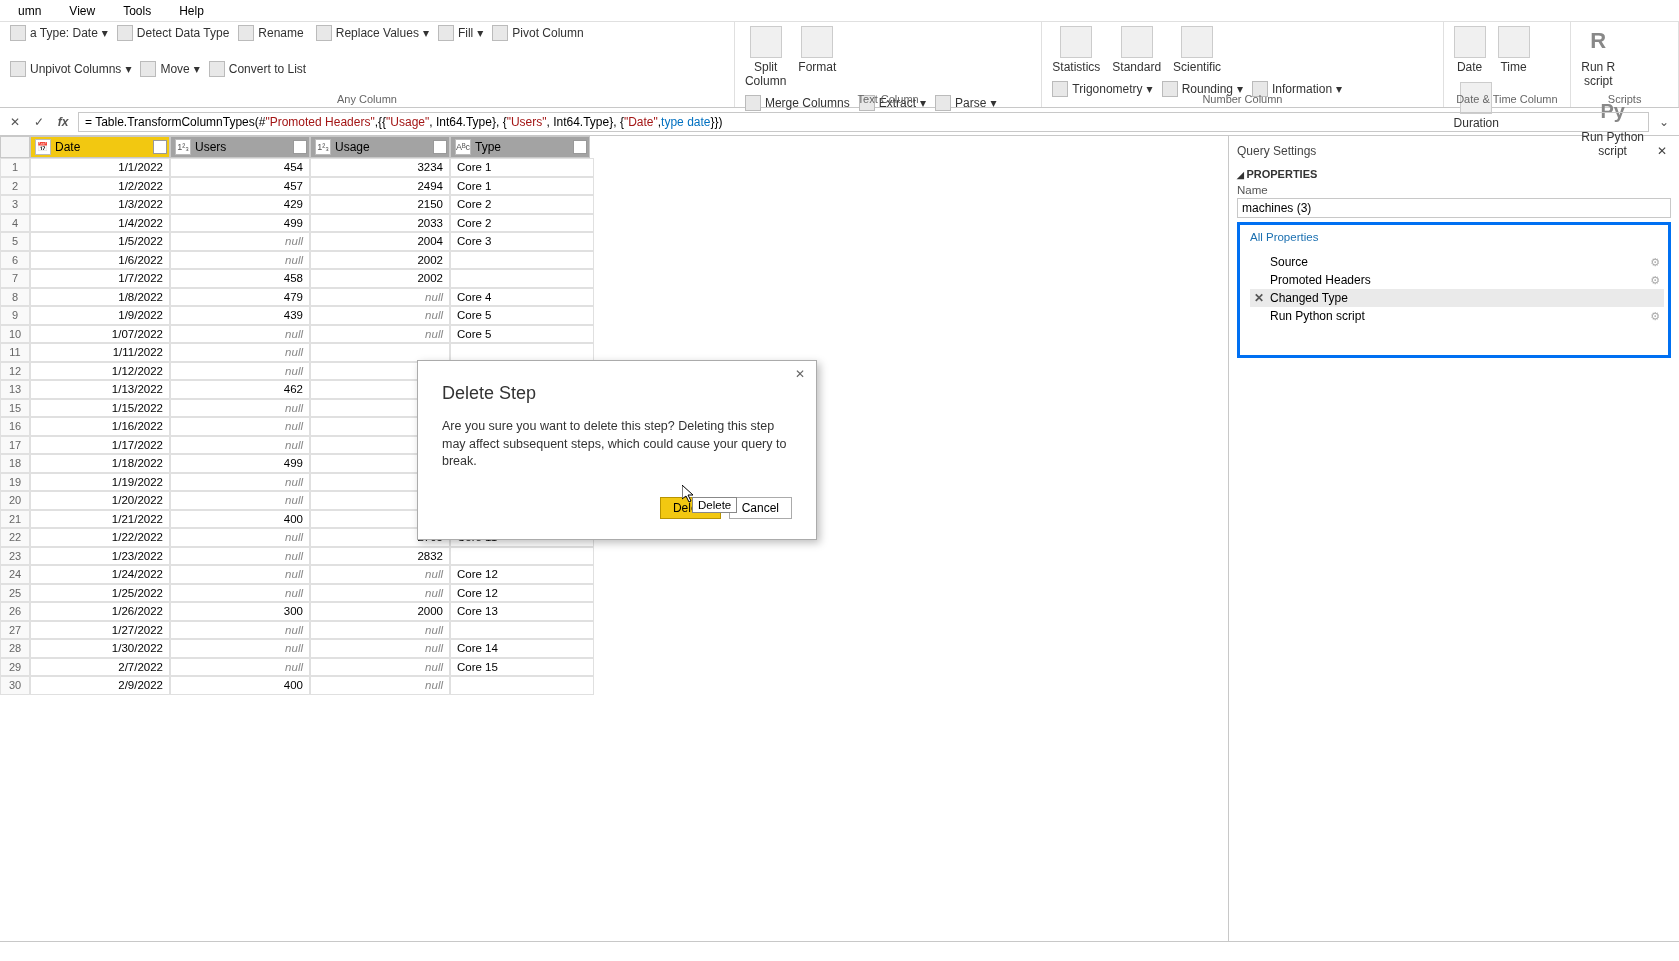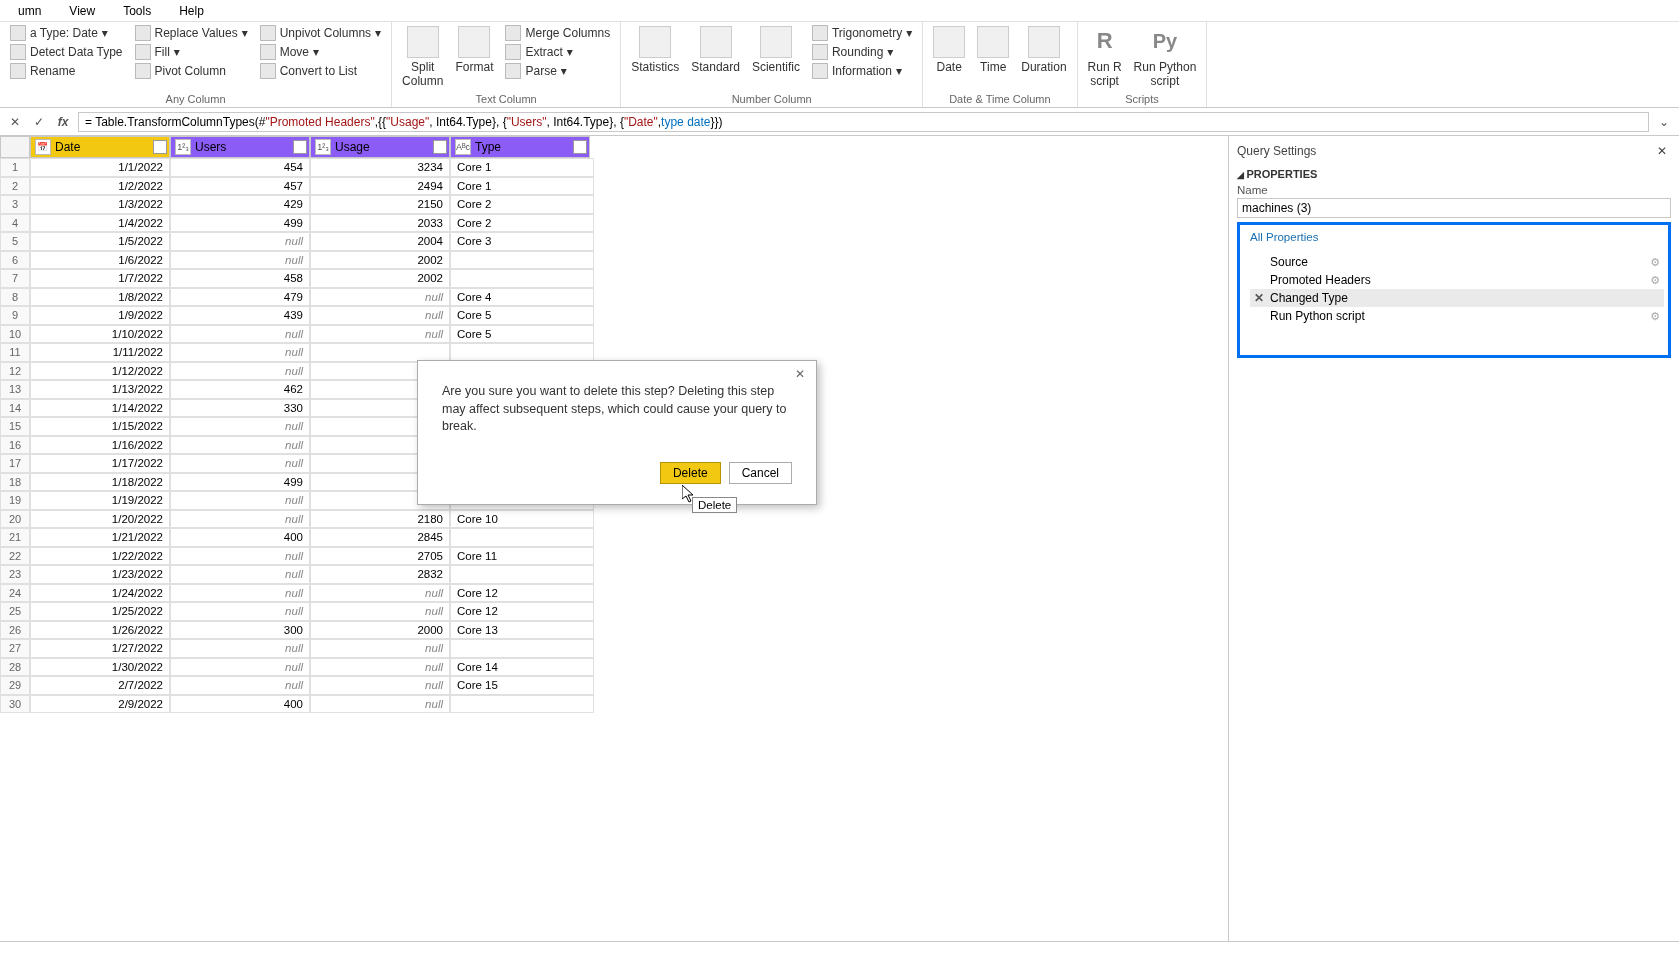--- a/index.html
+++ b/index.html
@@ -9,34 +9,34 @@
 .menubar .item { padding: 2px 12px; cursor: default; }
 
 .ribbon { height: 86px; border-bottom: 1px solid #c8c8c8; display: flex; }
 .rgroup { border-right: 1px solid #e0e0e0; padding: 2px 6px 0 6px; display: flex; flex-direction: column; justify-content: space-between; }
 .rgroup .controls { display: flex; gap: 4px; align-items: flex-start; flex-wrap: wrap; height: 68px; }
 .rgroup .gname { text-align: center; color: #666; font-size: 11px; padding-bottom: 2px; }
 .rbtn-s { display: flex; align-items: center; gap: 4px; padding: 1px 4px; color: #333; white-space: nowrap; }
 .rbtn-s .ic { width: 16px; height: 16px; background: #e8e8e8; border: 1px solid #bbb; }
 .rbtn-l { display: flex; flex-direction: column; align-items: center; gap: 2px; padding: 2px 4px; color: #333; }
 .rbtn-l .ic { width: 32px; height: 32px; background: #f0f0f0; border: 1px solid #ccc; }
-.col3 { display: flex; flex-direction: column; gap: 1px; }
+.col3 { display: flex; gap: 1px; }
 
 .formula-row { height: 28px; display: flex; align-items: center; border-bottom: 1px solid #c8c8c8; padding: 0 6px; gap: 6px; }
 .formula-row .icn { width: 18px; height: 18px; display: flex; align-items: center; justify-content: center; color: #555; }
 .fx { font-style: italic; font-weight: bold; }
 .formula-input { flex: 1; height: 20px; border: 1px solid #c8c8c8; padding: 0 6px; font-family: Consolas, monospace; font-size: 12px; display: flex; align-items: center; }
 .tok-str { color: #a31515; }
 .tok-kw { color: #0070c0; }
 
 .main { display: flex; height: calc(961px - 22px - 86px - 28px - 20px); }
 .grid-area { flex: 0 0 1228px; overflow: hidden; }
 .grid-head { display: flex; height: 22px; }
 .rowhead { width: 30px; border: 1px solid #c8c8c8; background: #f4f4f4; }
-.colhead { border: 1px solid #c8c8c8; background: #8b5cf6; display: flex; align-items: center; padding: 0 4px; position: relative; height: 22px; }
+.colhead { border: 1px solid #c8c8c8; background: #a3a3a3; display: flex; align-items: center; padding: 0 4px; position: relative; height: 22px; }
 .colhead.selected { background: #f2c811; color: #000; }
 .colhead .typ { width: 16px; height: 16px; margin-right: 4px; font-size: 9px; color: #555; background: #fff; border: 1px solid #bbb; display: flex; align-items: center; justify-content: center; }
 .colhead .filter { position: absolute; right: 2px; width: 14px; height: 14px; border: 1px solid #999; background: #fff; }
 #col-date { width: 140px; }
 #col-users { width: 140px; }
 #col-usage { width: 140px; }
 #col-type { width: 140px; }
 .grid-body { }
 .grid-row { display: flex; height: 18.5px; }
 .grid-row .rh { width: 30px; border: 1px solid #e0e0e0; background: #f9f9f9; text-align: center; font-size: 11px; color: #666; line-height: 17px; }
@@ -303,21 +303,21 @@
         </div>
         <div class="grid-row">
           <div class="rh">9</div>
           <div class="cell c-date">1/9/2022</div>
           <div class="cell c-users">439</div>
           <div class="cell c-usage null">null</div>
           <div class="cell c-type">Core 5</div>
         </div>
         <div class="grid-row">
           <div class="rh">10</div>
-          <div class="cell c-date">1/10/2022</div>
+          <div class="cell c-date">1/07/2022</div>
           <div class="cell c-users null">null</div>
           <div class="cell c-usage null">null</div>
           <div class="cell c-type">Core 5</div>
         </div>
         <div class="grid-row">
           <div class="rh">11</div>
           <div class="cell c-date">1/11/2022</div>
           <div class="cell c-users null">null</div>
           <div class="cell c-usage"></div>
           <div class="cell c-type"></div>
@@ -326,27 +326,20 @@
           <div class="rh">12</div>
           <div class="cell c-date">1/12/2022</div>
           <div class="cell c-users null">null</div>
           <div class="cell c-usage"></div>
           <div class="cell c-type"></div>
         </div>
         <div class="grid-row">
           <div class="rh">13</div>
           <div class="cell c-date">1/13/2022</div>
           <div class="cell c-users">462</div>
-          <div class="cell c-usage"></div>
-          <div class="cell c-type"></div>
-        </div>
-        <div class="grid-row">
-          <div class="rh">14</div>
-          <div class="cell c-date">1/14/2022</div>
-          <div class="cell c-users">330</div>
           <div class="cell c-usage"></div>
           <div class="cell c-type"></div>
         </div>
         <div class="grid-row">
           <div class="rh">15</div>
           <div class="cell c-date">1/15/2022</div>
           <div class="cell c-users null">null</div>
           <div class="cell c-usage"></div>
           <div class="cell c-type"></div>
         </div>
@@ -491,20 +484,21 @@
         </div>
     </div>
   </div>
 </div>
 
 <div class="statusbar"></div>
 
 <div class="dialog-shadow">
   <span class="dialog-close">✕</span>
   <div class="dialog-body">
+    <div class="dialog-title">Delete Step</div>
     <div class="dialog-msg">Are you sure you want to delete this step? Deleting this step may affect subsequent steps, which could cause your query to break.</div>
     <div class="dialog-btns">
       <span class="dbtn primary">Delete</span>
       <span class="dbtn">Cancel</span>
     </div>
   </div>
 </div>
 <svg class="cursor" viewBox="0 0 16 20">
     <path d="M0 0 L0 14 L4 11 L7 17 L9 16 L6 10 L11 10 Z" fill="#fff" stroke="#000" stroke-width="1"></path>
   </svg>

